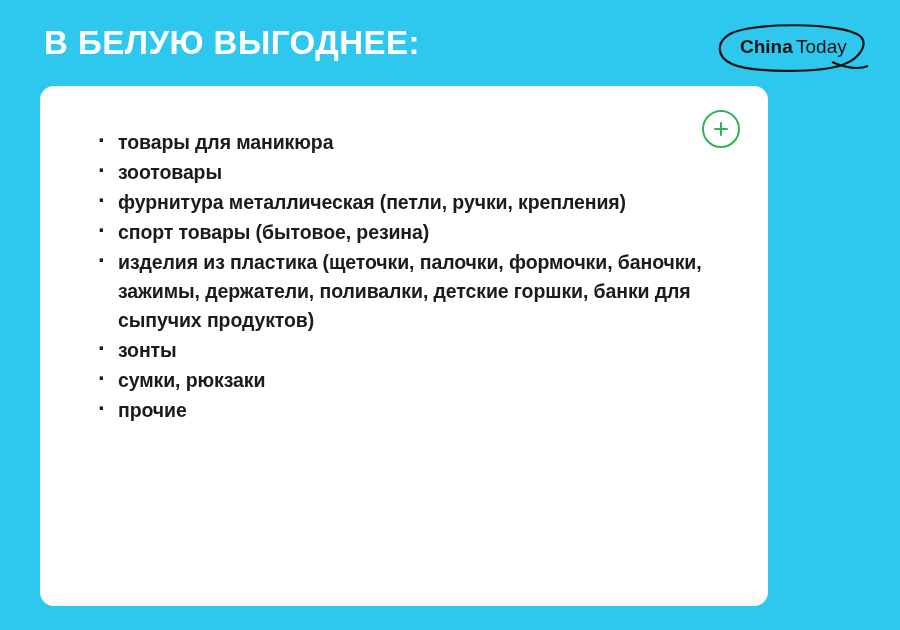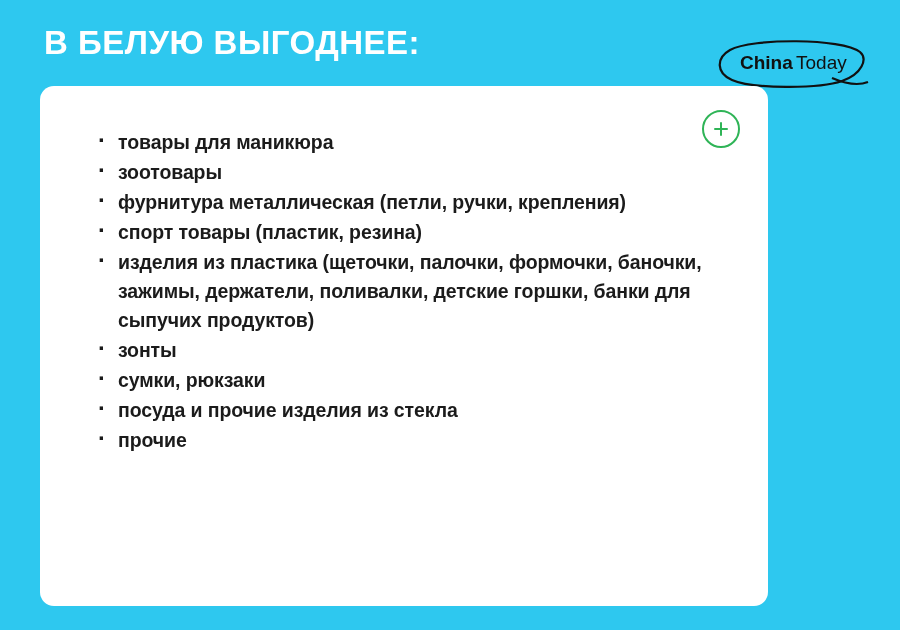--- a/index.html
+++ b/index.html
@@ -27,21 +27,21 @@
     font-size: 33px;
     font-weight: bold;
     letter-spacing: 0.5px;
     color: #ffffff;
     text-transform: uppercase;
     white-space: nowrap;
   }
   .logo {
     position: absolute;
     right: 28px;
-    top: 36px;
+    top: 20px;
     width: 160px;
     height: 60px;
   }
   .logo svg {
     display: block;
   }
   .card {
     position: absolute;
     left: 40px;
     top: 86px;
@@ -112,22 +112,21 @@
       <svg width="18" height="18" viewBox="0 0 18 18" xmlns="http://www.w3.org/2000/svg">
         <line x1="9" y1="3" x2="9" y2="15" stroke="#2fb457" stroke-width="2" stroke-linecap="round"></line>
         <line x1="3" y1="9" x2="15" y2="9" stroke="#2fb457" stroke-width="2" stroke-linecap="round"></line>
       </svg>
     </div>
 
     <ul class="bullets">
       <li>товары для маникюра</li>
       <li>зоотовары</li>
       <li>фурнитура металлическая (петли, ручки, крепления)</li>
-      <li>спорт товары (пластик, резина)</li>
+      <li>спорт товары (бытовое, резина)</li>
       <li>изделия из пластика (щеточки, палочки, формочки, баночки, зажимы, держатели, поливалки, детские горшки, банки для сыпучих продуктов)</li>
       <li>зонты</li>
       <li>сумки, рюкзаки</li>
-      <li>посуда и прочие изделия из стекла</li>
       <li>прочие</li>
     </ul>
 
   </div>
 </div>
 
 </body></html>

